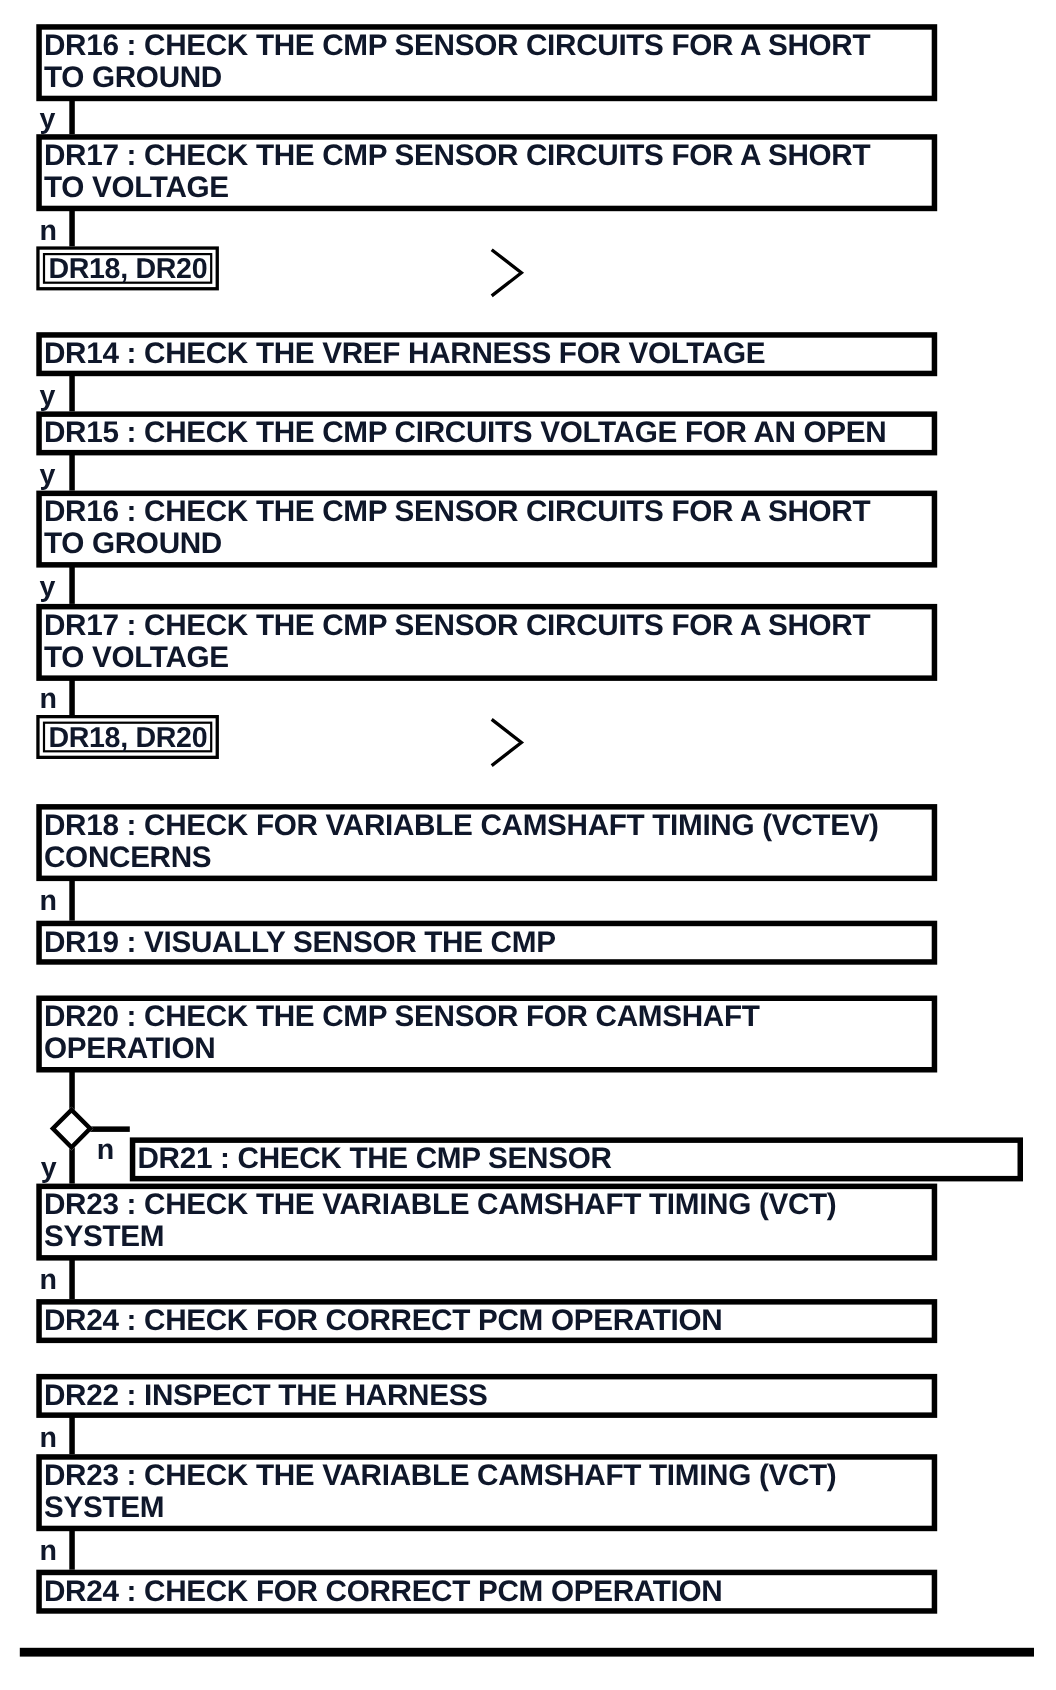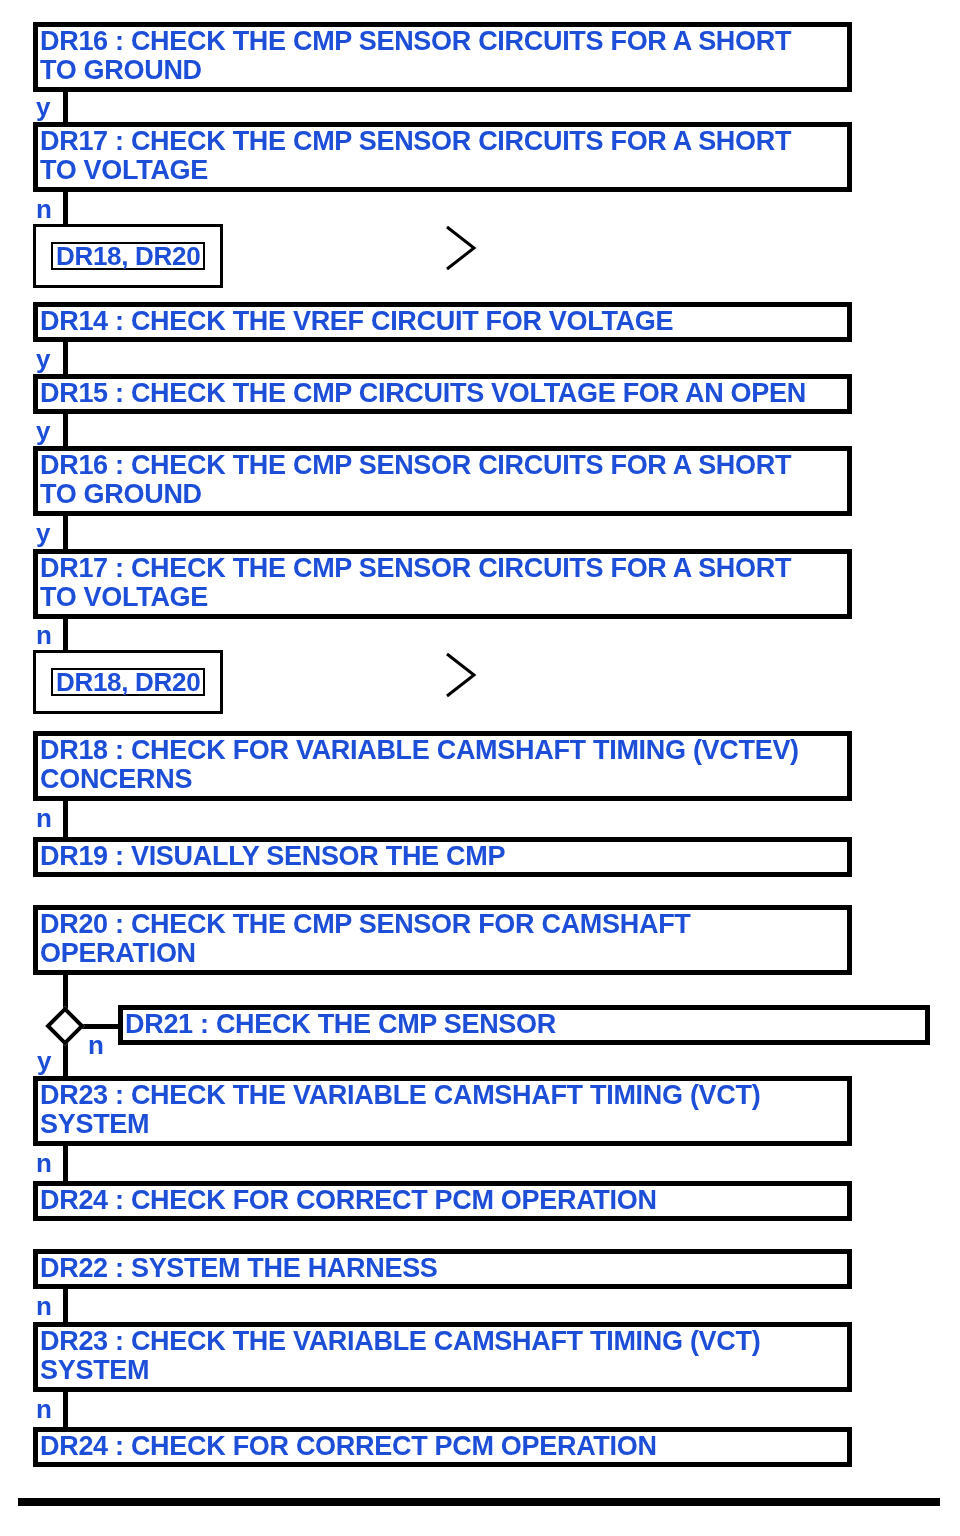--- a/index.html
+++ b/index.html
@@ -6,21 +6,21 @@
     margin: 0;
     padding: 0;
     background: #ffffff;
   }
   #canvas {
     position: relative;
     width: 960px;
     height: 1536px;
     background: #ffffff;
     font-family: "Liberation Sans", sans-serif;
-    color: #1d4ed8;
+    color: #0f172a;
     overflow: hidden;
   }
   .node {
     position: absolute;
     box-sizing: border-box;
     left: 33px;
     width: 819px;
     border: 5px solid #000;
     background: #fff;
     font-weight: bold;
@@ -32,21 +32,21 @@
     overflow: hidden;
     cursor: pointer;
   }
   .node.h1 { height: 40px; line-height: 28px; }
   .node.h2 { height: 70px; }
   .refnode {
     position: absolute;
     box-sizing: border-box;
     border: 3px solid #000;
     background: #fff;
-    padding: 15px;
+    padding: 3px;
     cursor: pointer;
   }
   .refnode .inner {
     border: 2px solid #000;
     font-weight: bold;
     font-size: 26px;
     line-height: 24px;
     letter-spacing: -0.3px;
     padding: 0 3px;
     white-space: nowrap;
@@ -98,21 +98,21 @@
 TO VOLTAGE</div>
   <div class="vline" style="top:190px;height:36px"></div>
   <div class="edge-label" style="left:36px;top:196px">n</div>
   <div class="refnode" style="left:33px;top:224px">
     <div class="inner">DR18, DR20</div>
   </div>
   <svg class="chevron" style="left:444px;top:224px" width="34" height="48" viewBox="0 0 34 48">
     <polyline points="3,3 30,24 3,45" fill="none" stroke="#000" stroke-width="3"></polyline>
   </svg>
 
-  <div class="node h1" style="top:302px">DR14 : CHECK THE VREF CIRCUIT FOR VOLTAGE</div>
+  <div class="node h1" style="top:302px">DR14 : CHECK THE VREF HARNESS FOR VOLTAGE</div>
   <div class="vline" style="top:340px;height:36px"></div>
   <div class="edge-label" style="left:36px;top:346px">y</div>
   <div class="node h1" style="top:374px">DR15 : CHECK THE CMP CIRCUITS VOLTAGE FOR AN OPEN</div>
   <div class="vline" style="top:412px;height:36px"></div>
   <div class="edge-label" style="left:36px;top:418px">y</div>
   <div class="node h2" style="top:446px">DR16 : CHECK THE CMP SENSOR CIRCUITS FOR A SHORT
 TO GROUND</div>
   <div class="vline" style="top:514px;height:37px"></div>
   <div class="edge-label" style="left:36px;top:520px">y</div>
   <div class="node h2" style="top:549px">DR17 : CHECK THE CMP SENSOR CIRCUITS FOR A SHORT
@@ -133,28 +133,28 @@
   <div class="node h1" style="top:837px">DR19 : VISUALLY SENSOR THE CMP</div>
 
   <div class="node h2" style="top:905px">DR20 : CHECK THE CMP SENSOR FOR CAMSHAFT
 OPERATION</div>
   <div class="vline" style="top:973px;height:40px"></div>
   <div class="vline" style="top:1040px;height:38px"></div>
   <div class="hline" style="left:80px;top:1024px;width:38px"></div>
   <div class="diamond" style="left:51px;top:1012px"></div>
   <div class="edge-label" style="left:88px;top:1032px">n</div>
   <div class="edge-label" style="left:37px;top:1048px">y</div>
-  <div class="node h1" style="left:118px;top:1005px;width:812px">DR21 : CHECK THE CMP SENSOR</div>
+  <div class="node h1" style="left:118px;top:1034px;width:812px">DR21 : CHECK THE CMP SENSOR</div>
   <div class="node h2" style="top:1076px">DR23 : CHECK THE VARIABLE CAMSHAFT TIMING (VCT)
 SYSTEM</div>
   <div class="vline" style="top:1144px;height:39px"></div>
   <div class="edge-label" style="left:36px;top:1150px">n</div>
   <div class="node h1" style="top:1181px">DR24 : CHECK FOR CORRECT PCM OPERATION</div>
 
-  <div class="node h1" style="top:1249px">DR22 : SYSTEM THE HARNESS</div>
+  <div class="node h1" style="top:1249px">DR22 : INSPECT THE HARNESS</div>
   <div class="vline" style="top:1287px;height:37px"></div>
   <div class="edge-label" style="left:36px;top:1293px">n</div>
   <div class="node h2" style="top:1322px">DR23 : CHECK THE VARIABLE CAMSHAFT TIMING (VCT)
 SYSTEM</div>
   <div class="vline" style="top:1390px;height:39px"></div>
   <div class="edge-label" style="left:36px;top:1396px">n</div>
   <div class="node h1" style="top:1427px">DR24 : CHECK FOR CORRECT PCM OPERATION</div>
 
   <div class="rule" style="left:18px;top:1498px;width:922px;height:8px"></div>
 

